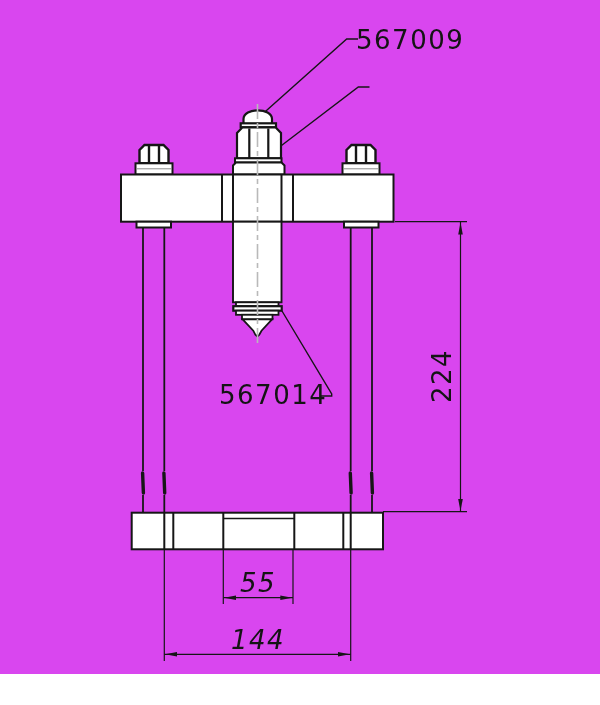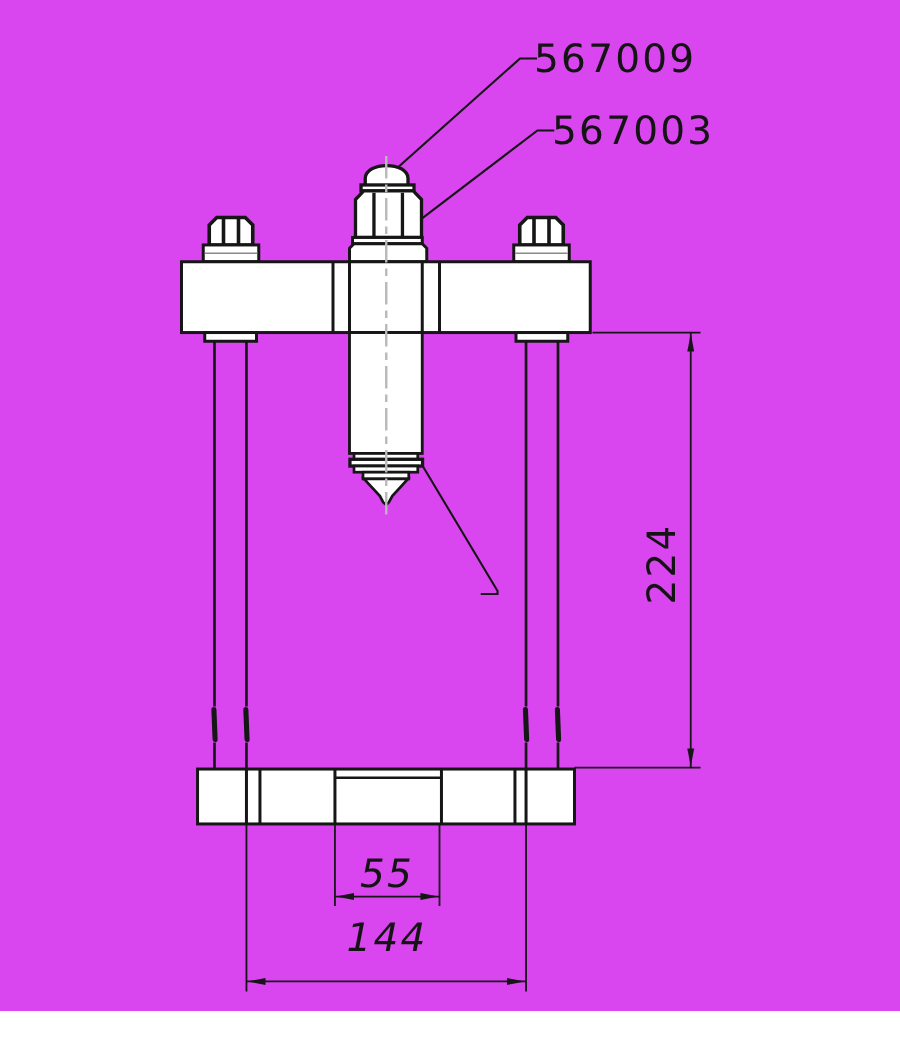--- a/index.html
+++ b/index.html
@@ -160,22 +160,22 @@
       <line x1="164.3" y1="549.3" x2="164.3" y2="661"></line>
       <line x1="350.7" y1="549.3" x2="350.7" y2="661"></line>
       <line x1="164.3" y1="654.3" x2="350.7" y2="654.3"></line>
       <path d="M165,654.3 l12,-2.3 v4.6 z" fill="#161616" stroke="none"></path>
       <path d="M350,654.3 l-12,-2.3 v4.6 z" fill="#161616" stroke="none"></path>
     </g>
   </svg>
 
   <div class="cad-text" style="left:356px;top:27px;">567009</div>
 
-  <div class="cad-text" style="left:368px;top:75px;">567003</div>
 
+  <div class="cad-text" style="left:219px;top:382px;">567014</div>
 
   <div class="cad-text dim-text-v" style="left:442px;top:376px;">224</div>
 
   <div class="cad-text dim-text-h" style="left:258px;top:570px;">55</div>
 
-  <div class="cad-text dim-text-h" style="left:258px;top:613px;">144</div>
+  <div class="cad-text dim-text-h" style="left:258px;top:627px;">144</div>
 
 </div>
 
 </body></html>

